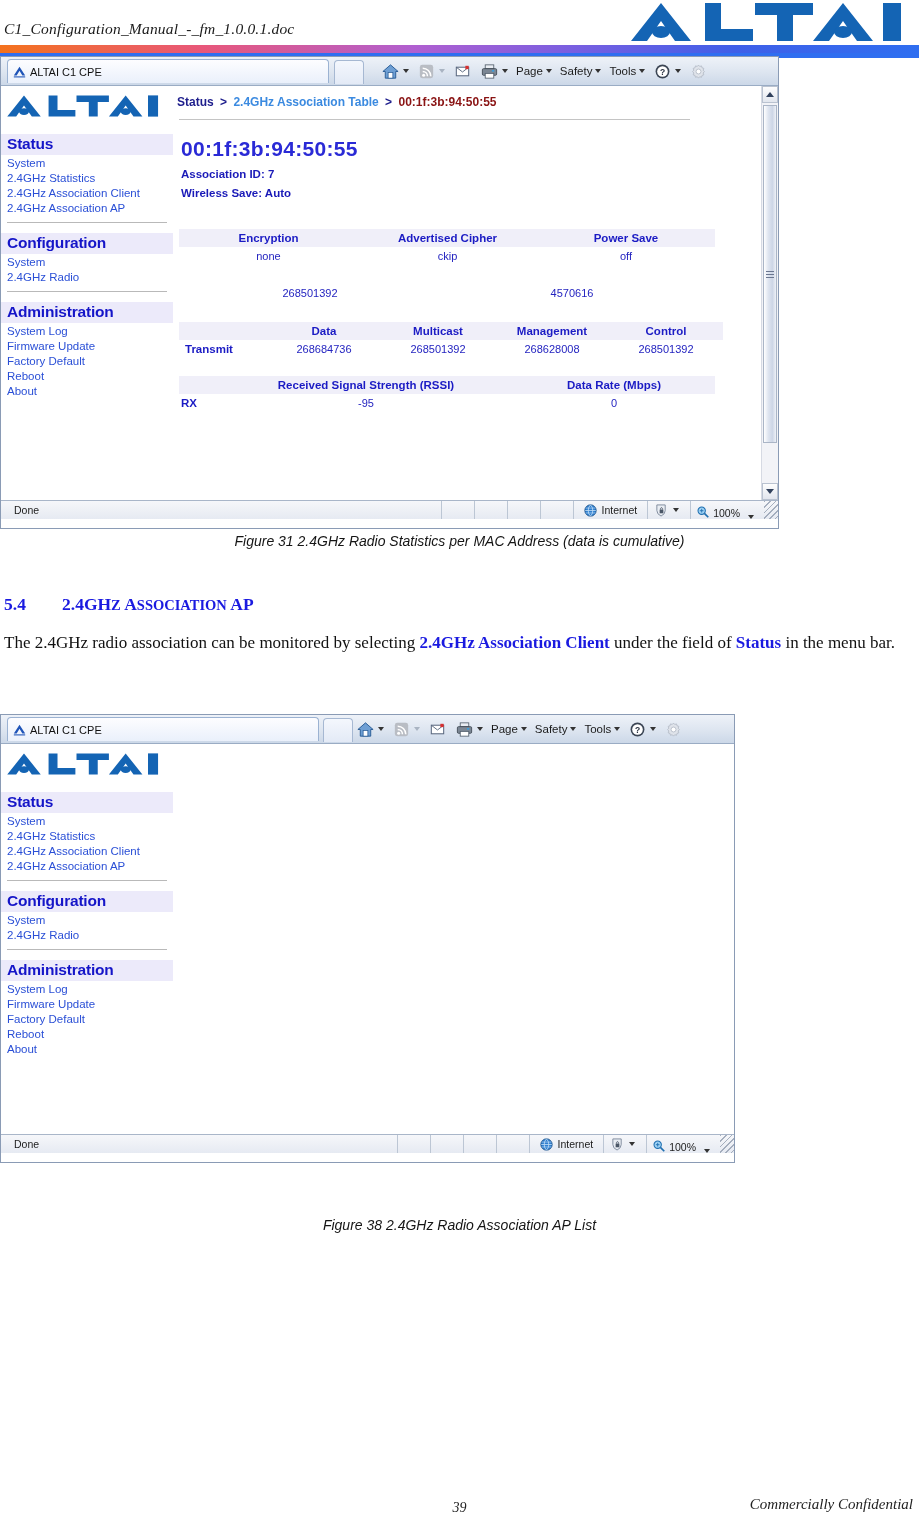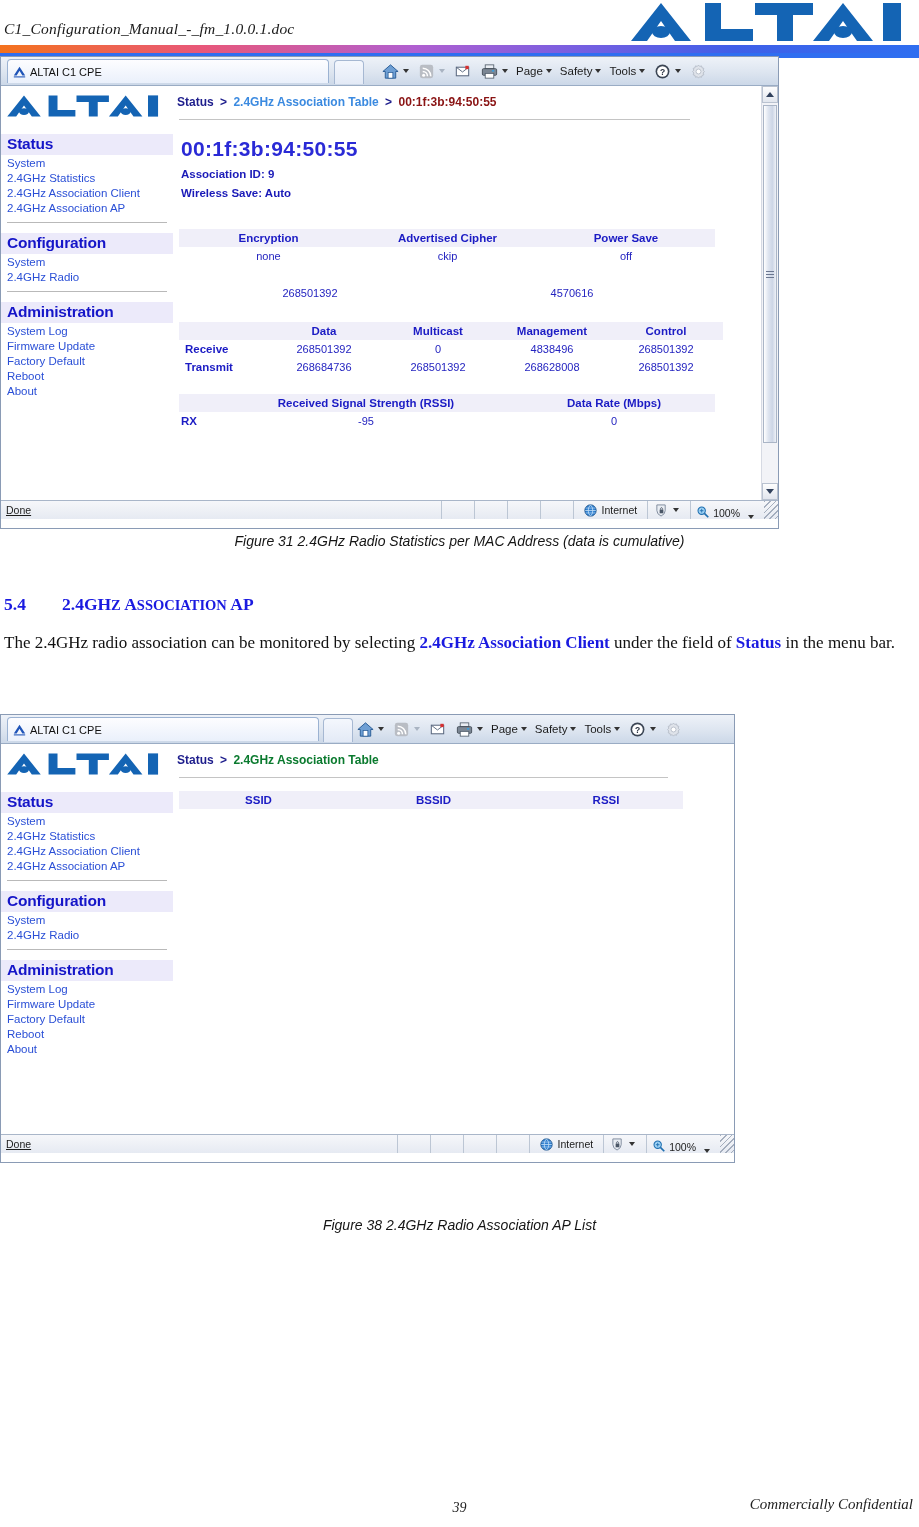--- a/index.html
+++ b/index.html
@@ -270,21 +270,21 @@
   .statusbar {
     position: relative;
     height: 18px;
     background: linear-gradient(to bottom, #f6f7fa 0%, #e6eaf2 100%);
     border-top: 1px solid #a9b6c9;
     display: flex; align-items: center;
     font-family: "Liberation Sans", sans-serif;
     font-size: 10.5px;
     color: #1c1c1c;
   }
-  .sb-text { padding-left: 5px; text-decoration: underline; }
+  .sb-text { padding-left: 13px; }
   .sb-cells { display: flex; margin-left: auto; height: 100%; }
   .sb-cell {
     width: 32px; height: 100%;
     border-left: 1px solid #bcc6d4;
   }
   .sb-zone {
     display: flex; align-items: center;
     padding: 0 10px;
     border-left: 1px solid #bcc6d4;
     height: 100%;
@@ -491,21 +491,21 @@
       <div class="crumb">
         <span class="c-root">Status</span>
         <span class="c-sep">&gt;</span>
         <span class="c-mid">2.4GHz Association Table</span>
         <span class="c-sep">&gt;</span>
         <span class="c-leaf">00:1f:3b:94:50:55</span>
       </div>
       <div class="crumb-rule"></div>
 
       <div class="mac-title">00:1f:3b:94:50:55</div>
-      <div class="kv">Association ID: 9</div>
+      <div class="kv">Association ID: 7</div>
       <div class="kv">Wireless Save: Auto</div>
 
       <table class="stat" style="width:524px;">
         <tbody>
             <tr>
           <th style="width:175px">Encryption</th>
           <th style="width:175px">Advertised Cipher</th>
           <th style="width:174px">Power Save</th>
         </tr>
         <tr>
@@ -528,27 +528,20 @@
       <table class="stat" style="width:524px; margin-top:20px;">
         <tbody>
             <tr>
           <th class="blank" style="width:84px"></th>
           <th style="width:110px">Data</th>
           <th style="width:110px">Multicast</th>
           <th style="width:110px">Management</th>
           <th style="width:110px">Control</th>
         </tr>
         <tr>
-          <td class="rowhead">Receive</td>
-          <td>268501392</td>
-          <td>0</td>
-          <td>4838496</td>
-          <td>268501392</td>
-        </tr>
-        <tr>
           <td class="rowhead">Transmit</td>
           <td>268684736</td>
           <td>268501392</td>
           <td>268628008</td>
           <td>268501392</td>
         </tr>
       </tbody>
         </table>
 
       <table class="stat" style="width:524px; margin-top:18px;">
@@ -737,38 +730,20 @@
       <div class="nav-group">
         <div class="nav-head">Administration</div>
         <div class="nav-item">System Log</div>
         <div class="nav-item">Firmware Update</div>
         <div class="nav-item">Factory Default</div>
         <div class="nav-item">Reboot</div>
         <div class="nav-item">About</div>
       </div>
     </div>
 
-    <div class="content" style="right:4px;">
-      <div class="crumb">
-        <span class="c-root">Status</span>
-        <span class="c-sep">&gt;</span>
-        <span class="c-mid-green">2.4GHz Association Table</span>
-      </div>
-      <div class="crumb-rule" style="margin-right:62px;"></div>
-
-      <table class="stat" style="width:492px; margin-top:13px;">
-        <tbody>
-            <tr>
-          <th style="width:155px">SSID</th>
-          <th style="width:187px">BSSID</th>
-          <th style="width:150px">RSSI</th>
-        </tr>
-      </tbody>
-        </table>
-    </div>
   </div>
 
   <div class="statusbar">
     <span class="sb-text">Done</span>
     <div class="sb-cells">
       <div class="sb-cell"></div>
       <div class="sb-cell"></div>
       <div class="sb-cell"></div>
       <div class="sb-cell"></div>
       <div class="sb-zone">

